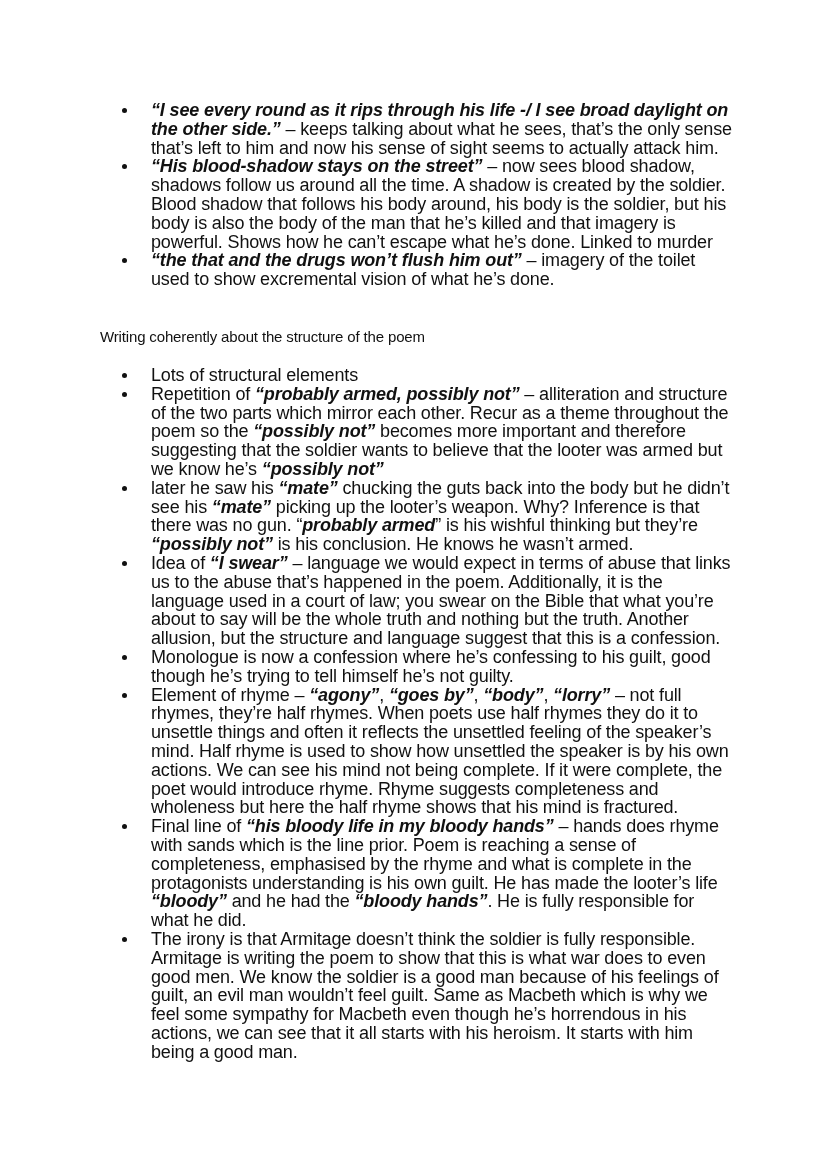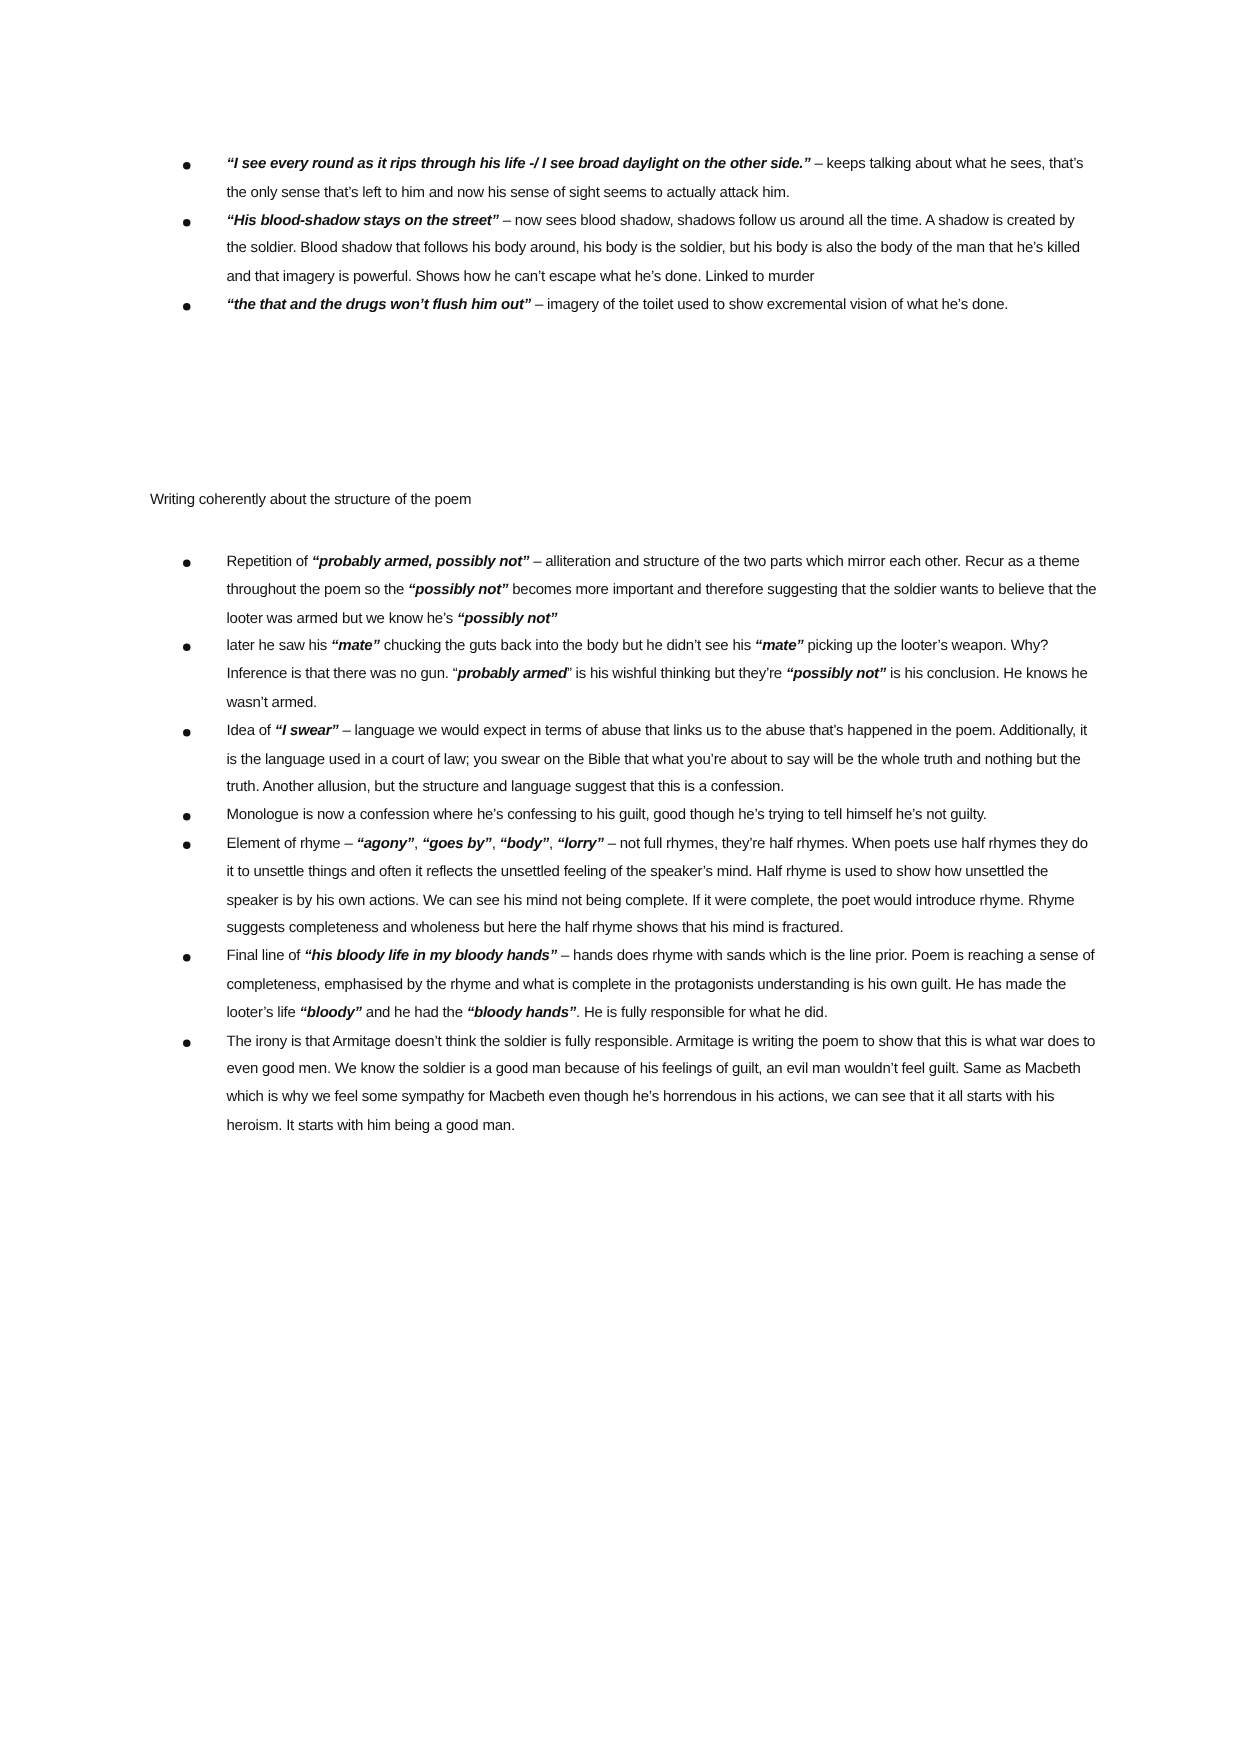--- a/index.html
+++ b/index.html
@@ -1,39 +1,40 @@
 <!DOCTYPE html>
 <html><head>
 <meta charset="utf-8">
 <style>
   html, body { margin: 0; padding: 0; background: #ffffff; }
   body { width: 828px; height: 1171px; position: relative; overflow: hidden;
          font-family: "Liberation Sans", sans-serif; color: #111; }
   .page { position: absolute; left: 0; top: 0; width: 828px; height: 1171px; }
   ul.bullets { list-style: none; margin: 0; padding: 0; position: absolute; left: 122px; width: 610px; }
-  ul.bullets li { position: relative; padding-left: 29px; font-size: 10px; line-height: 18.8px;
+  ul.bullets li { position: relative; padding-left: 29px; font-size: 18px; line-height: 18.8px;
                   letter-spacing: -0.15px; }
   ul.bullets li .dot { position: absolute; left: 0; top: 7px; width: 5px; height: 5px;
                        border-radius: 50%; background: #111; }
   .bi { font-weight: bold; font-style: italic; }
   #list1 { top: 101px; }
   #list2 { top: 366px; }
-  .heading { position: absolute; left: 100px; top: 328px; font-size: 10px; letter-spacing: -0.15px; }
+  .heading { position: absolute; left: 100px; top: 328px; font-size: 15px; letter-spacing: -0.15px; }
 </style>
 </head>
 <body>
 
 <div class="page">
   <ul class="bullets" id="list1">
       <li><span class="dot"></span><span class="bi">“I see every round as it rips through his life -/ I see broad daylight on the other side.”</span><span> – keeps talking about what he sees, that’s the only sense that’s left to him and now his sense of sight seems to actually attack him.</span></li>
       <li><span class="dot"></span><span class="bi">“His blood-shadow stays on the street”</span><span> – now sees blood shadow, shadows follow us around all the time. A shadow is created by the soldier. Blood shadow that follows his body around, his body is the soldier, but his body is also the body of the man that he’s killed and that imagery is powerful. Shows how he can’t escape what he’s done. Linked to murder</span></li>
       <li><span class="dot"></span><span class="bi">“the that and the drugs won’t flush him out”</span><span> – imagery of the toilet used to show excremental vision of what he’s done.</span></li>
     </ul>
   <div class="heading">Writing coherently about the structure of the poem</div>
   <ul class="bullets" id="list2">
+      <li><span class="dot"></span><span>Lots of structural elements</span></li>
       <li><span class="dot"></span><span>Repetition of </span><span class="bi">“probably armed, possibly not”</span><span> – alliteration and structure of the two parts which mirror each other. Recur as a theme throughout the poem so the </span><span class="bi">“possibly not”</span><span> becomes more important and therefore suggesting that the soldier wants to believe that the looter was armed but we know he’s </span><span class="bi">“possibly not”</span></li>
       <li><span class="dot"></span><span>later he saw his </span><span class="bi">“mate”</span><span> chucking the guts back into the body but he didn’t see his </span><span class="bi">“mate”</span><span> picking up the looter’s weapon. Why? Inference is that there was no gun. “</span><span class="bi">probably armed</span><span>” is his wishful thinking but they’re </span><span class="bi">“possibly not”</span><span> is his conclusion. He knows he wasn’t armed.</span></li>
       <li><span class="dot"></span><span>Idea of </span><span class="bi">“I swear”</span><span> – language we would expect in terms of abuse that links us to the abuse that’s happened in the poem. Additionally, it is the language used in a court of law; you swear on the Bible that what you’re about to say will be the whole truth and nothing but the truth. Another allusion, but the structure and language suggest that this is a confession.</span></li>
       <li><span class="dot"></span><span>Monologue is now a confession where he’s confessing to his guilt, good though he’s trying to tell himself he’s not guilty.</span></li>
       <li><span class="dot"></span><span>Element of rhyme – </span><span class="bi">“agony”</span><span>, </span><span class="bi">“goes by”</span><span>, </span><span class="bi">“body”</span><span>, </span><span class="bi">“lorry”</span><span> – not full rhymes, they’re half rhymes. When poets use half rhymes they do it to unsettle things and often it reflects the unsettled feeling of the speaker’s mind. Half rhyme is used to show how unsettled the speaker is by his own actions. We can see his mind not being complete. If it were complete, the poet would introduce rhyme. Rhyme suggests completeness and wholeness but here the half rhyme shows that his mind is fractured.</span></li>
       <li><span class="dot"></span><span>Final line of </span><span class="bi">“his bloody life in my bloody hands”</span><span> – hands does rhyme with sands which is the line prior. Poem is reaching a sense of completeness, emphasised by the rhyme and what is complete in the protagonists understanding is his own guilt. He has made the looter’s life </span><span class="bi">“bloody”</span><span> and he had the </span><span class="bi">“bloody hands”</span><span>. He is fully responsible for what he did.</span></li>
       <li><span class="dot"></span><span>The irony is that Armitage doesn’t think the soldier is fully responsible. Armitage is writing the poem to show that this is what war does to even good men. We know the soldier is a good man because of his feelings of guilt, an evil man wouldn’t feel guilt. Same as Macbeth which is why we feel some sympathy for Macbeth even though he’s horrendous in his actions, we can see that it all starts with his heroism. It starts with him being a good man.</span></li>
     </ul>
 </div>
 

